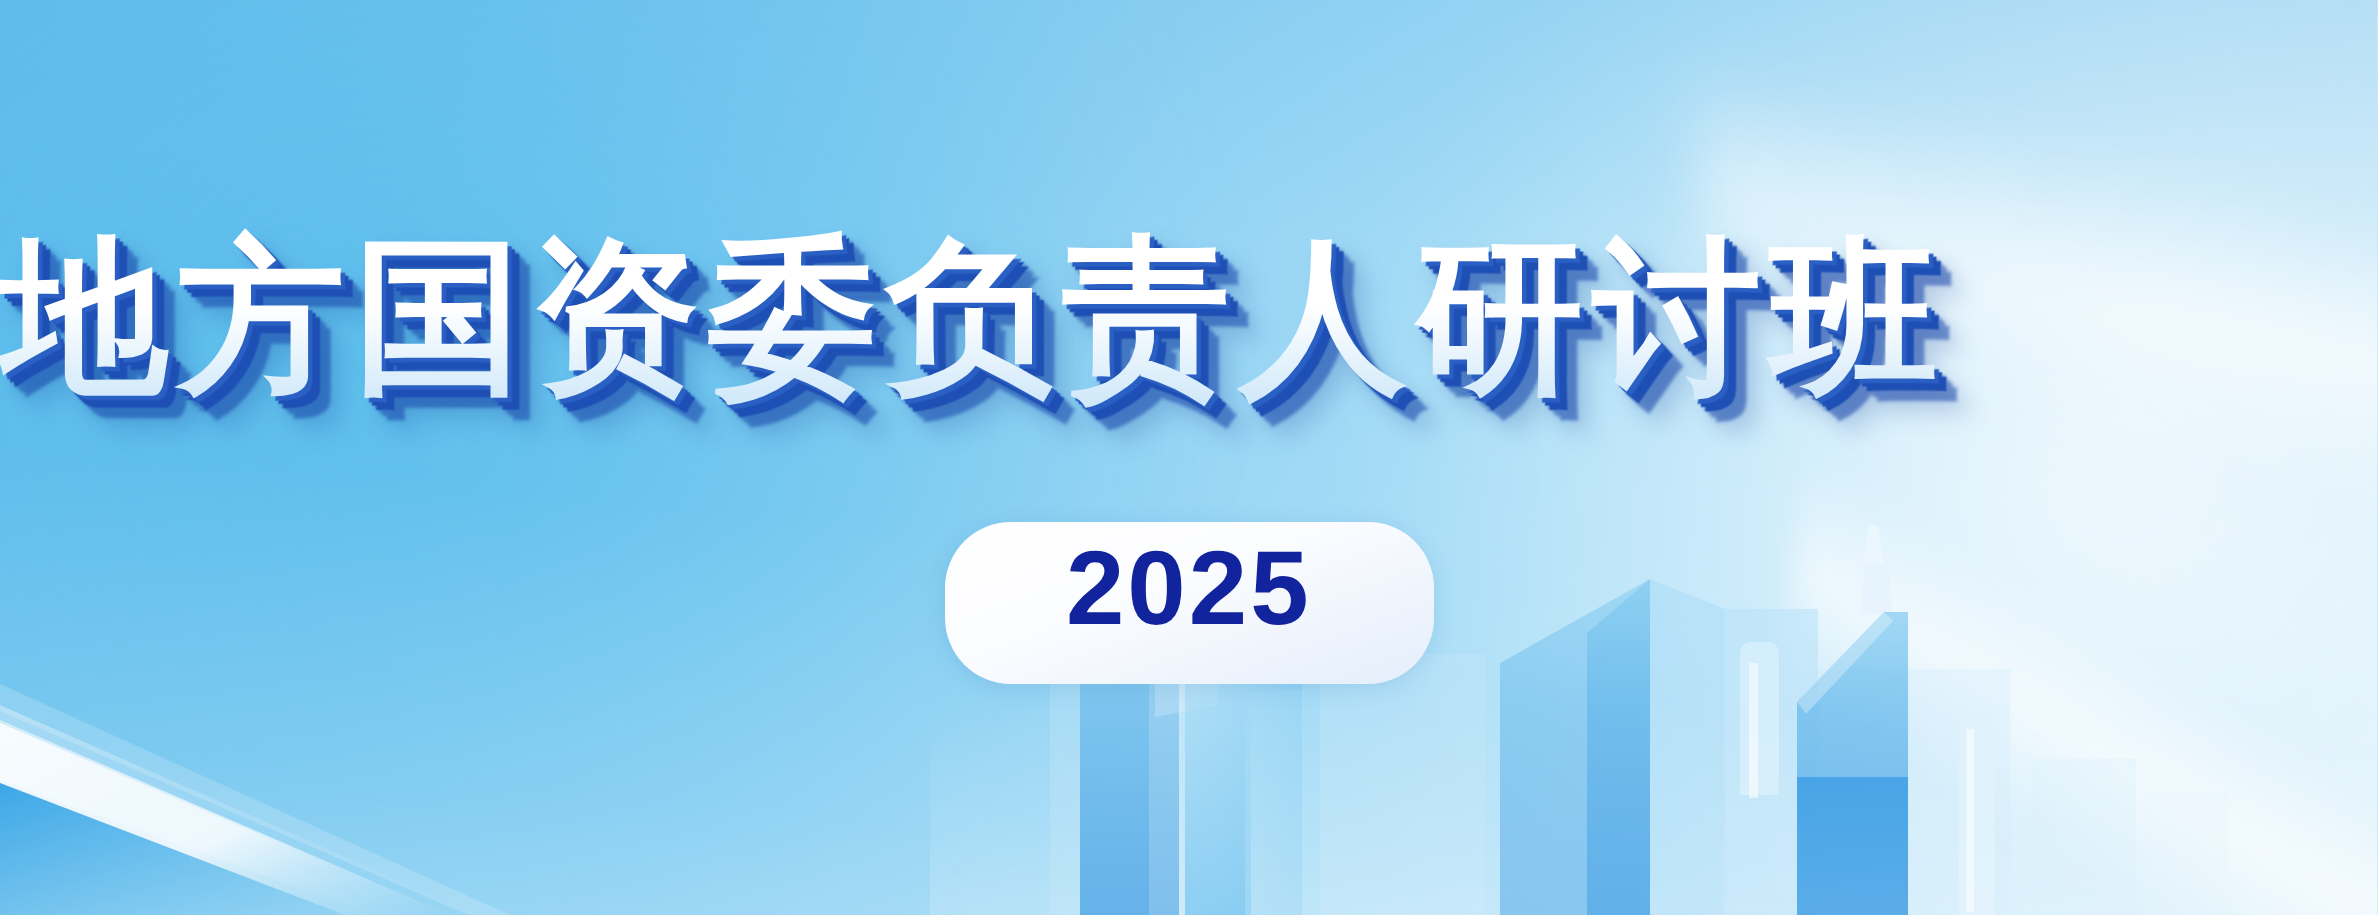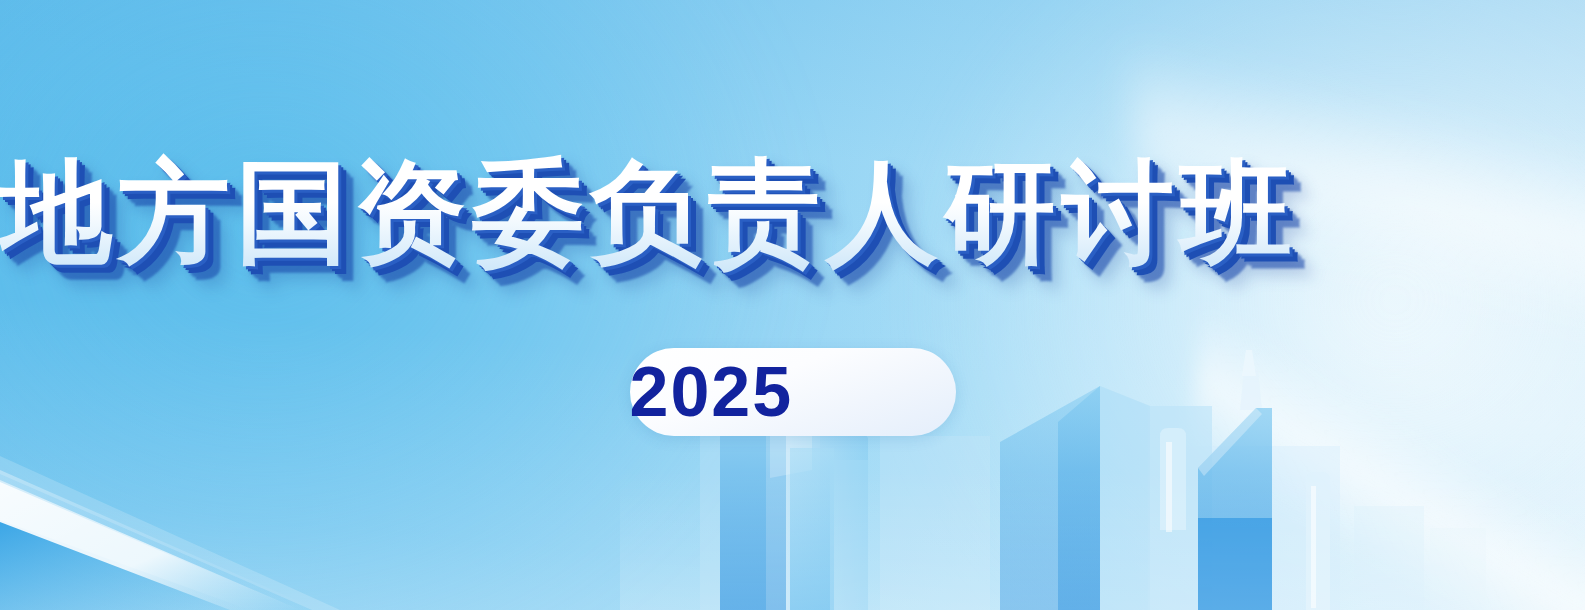--- a/index.html
+++ b/index.html
@@ -157,30 +157,30 @@
   .badge-row {
     position: absolute;
     left: 0;
     top: 348px;
     width: 1585px;
     text-align: center;
   }
   .badge {
     display: inline-block;
     width: 326px;
-    height: 88px;
+    height: 108px;
     line-height: 88px;
     border-radius: 44px;
     background: linear-gradient(160deg,
         #ffffff 0%,
         #fcfdff 38%,
         #f1f6fd 66%,
         #e4eefb 100%);
     box-shadow: 0 3px 14px rgba(40,110,180,0.16);
-    text-align: left;
+    text-align: center;
   }
   .badge-text {
     font-family: "Liberation Sans", "DejaVu Sans", sans-serif;
     font-size: 70px;
     font-weight: 700;
     letter-spacing: 2px;
     color: #12239e;
   }
 </style>
 </head>

